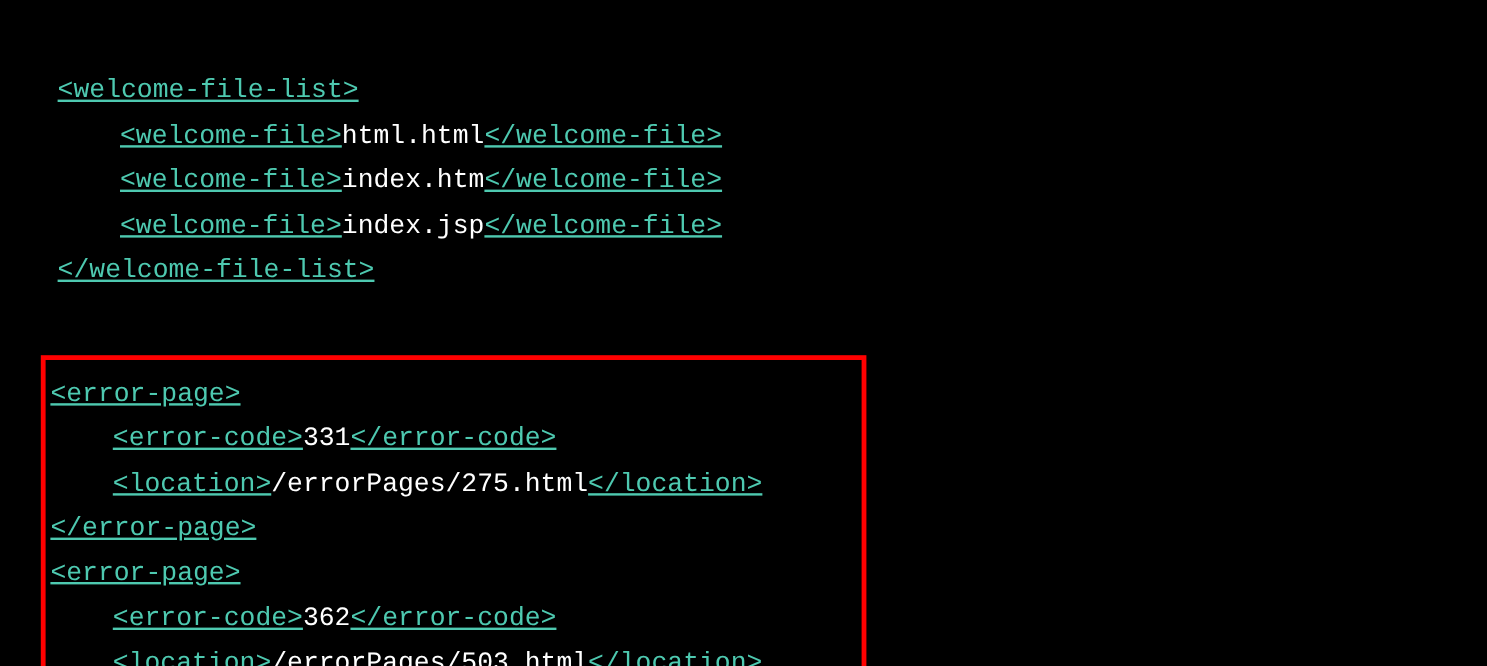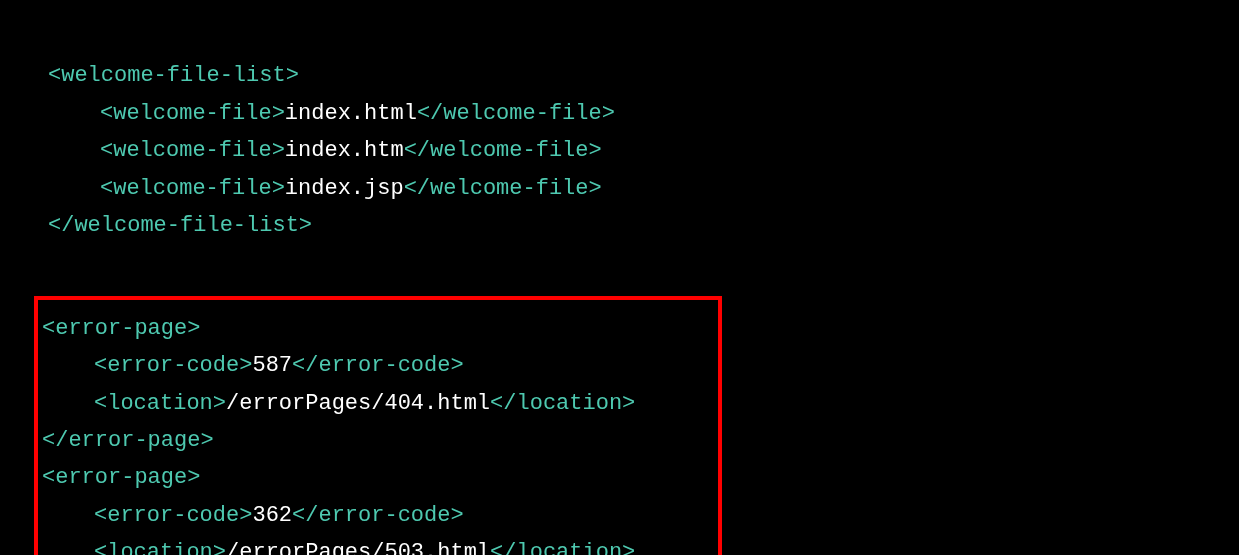--- a/index.html
+++ b/index.html
@@ -15,20 +15,21 @@
       color: #ffffff;
       padding: 20px 48px;
       width: 1239px;
       height: 555px;
     }
     .code-block {
       white-space: pre;
     }
     .tag {
       color: #4ec9b0;
+      text-decoration: underline;
     }
     .text {
       color: #ffffff;
     }
     .highlight-box {
       border: 4px solid #ff0000;
       padding: 10px 10px 10px 4px;
       margin-left: -14px;
       margin-top: 14px;
       width: 688px;
@@ -36,25 +37,25 @@
     .indent {
       display: inline-block;
       width: 52px;
     }
   </style>
 </head>
 <body>
 
 <div class="code-block">
 <div><span class="tag">&lt;welcome-file-list&gt;</span>
-<span class="indent"></span><span class="tag">&lt;welcome-file&gt;</span><span class="text">index.html</span><span class="tag">&lt;/welcome-file&gt;</span>
+<span class="indent"></span><span class="tag">&lt;welcome-file&gt;</span><span class="text">html.html</span><span class="tag">&lt;/welcome-file&gt;</span>
 <span class="indent"></span><span class="tag">&lt;welcome-file&gt;</span><span class="text">index.htm</span><span class="tag">&lt;/welcome-file&gt;</span>
 <span class="indent"></span><span class="tag">&lt;welcome-file&gt;</span><span class="text">index.jsp</span><span class="tag">&lt;/welcome-file&gt;</span>
 <span class="tag">&lt;/welcome-file-list&gt;</span></div>
 <div class="highlight-box"><span class="tag">&lt;error-page&gt;</span>
-<span class="indent"></span><span class="tag">&lt;error-code&gt;</span><span class="text">587</span><span class="tag">&lt;/error-code&gt;</span>
-<span class="indent"></span><span class="tag">&lt;location&gt;</span><span class="text">/errorPages/404.html</span><span class="tag">&lt;/location&gt;</span>
+<span class="indent"></span><span class="tag">&lt;error-code&gt;</span><span class="text">331</span><span class="tag">&lt;/error-code&gt;</span>
+<span class="indent"></span><span class="tag">&lt;location&gt;</span><span class="text">/errorPages/275.html</span><span class="tag">&lt;/location&gt;</span>
 <span class="tag">&lt;/error-page&gt;</span>
 <span class="tag">&lt;error-page&gt;</span>
 <span class="indent"></span><span class="tag">&lt;error-code&gt;</span><span class="text">362</span><span class="tag">&lt;/error-code&gt;</span>
 <span class="indent"></span><span class="tag">&lt;location&gt;</span><span class="text">/errorPages/503.html</span><span class="tag">&lt;/location&gt;</span>
 </div>
 </div>
 
 </body></html>

